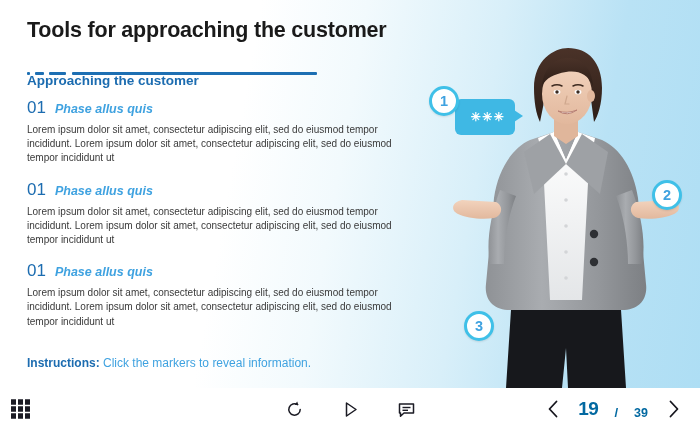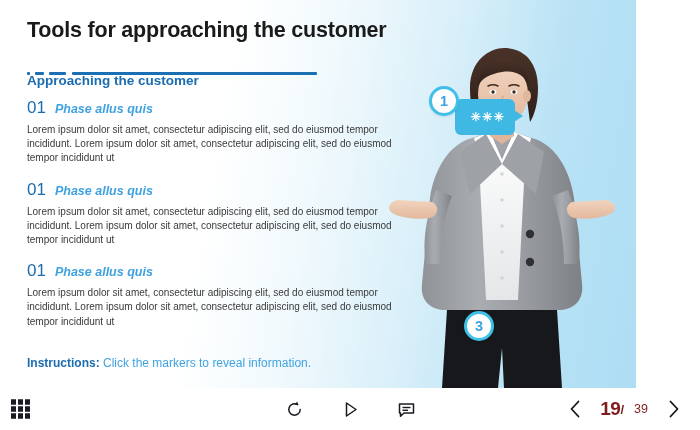--- a/index.html
+++ b/index.html
@@ -19,21 +19,21 @@
     height: 430px;
     overflow: hidden;
     background: #ffffff;
   }
 
   
   .stage {
     position: absolute;
     left: 0;
     top: 0;
-    width: 636px;
+    width: 700px;
     height: 388px;
     overflow: hidden;
     background: linear-gradient(100deg,
         #ffffff 0%,
         #ffffff 34%,
         #f2fafd 48%,
         #d8eff9 66%,
         #b9e2f5 82%,
         #aedef4 100%);
   }
@@ -258,28 +258,29 @@
     gap: 2px;
     cursor: pointer;
   }
   .grid-icon span {
     background: #1b1b24;
     border: 1px solid #1b1b24;
     box-sizing: border-box;
   }
   .pager {
     display: flex;
-    align-items: center;
-    color: #7f1d1d;
+    align-items: flex-end;
+    color: #0369a1;
     font-weight: bold;
     user-select: none;
+    gap: 16px;
   }
   .pager .cur { font-size: 19px; letter-spacing: -0.4px; }
   .pager .sep { font-size: 13px; margin: 0 0px; font-weight: bold; }
-  .pager .tot { font-size: 12.5px; font-weight: normal; margin-left: 10px; }
+  .pager .tot { font-size: 12.5px; font-weight: bold; }
 </style>
 </head>
 <body>
 
 <div id="slide-root">
 
   <div class="stage">
 
     <div class="title">Tools for approaching the customer</div>
     <div class="subtitle">Approaching the customer</div>

